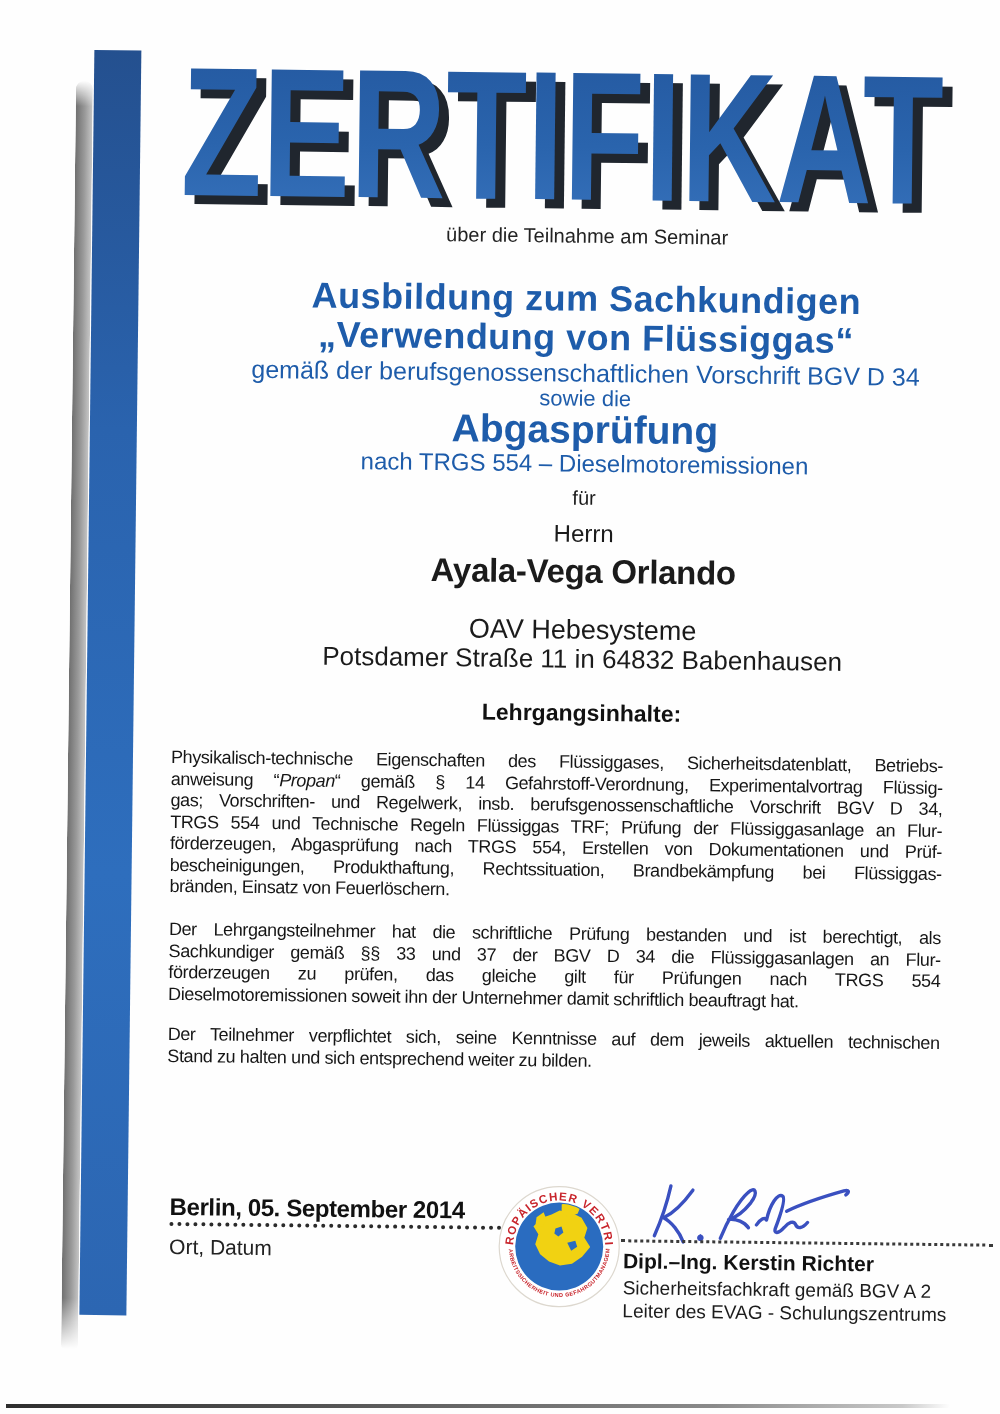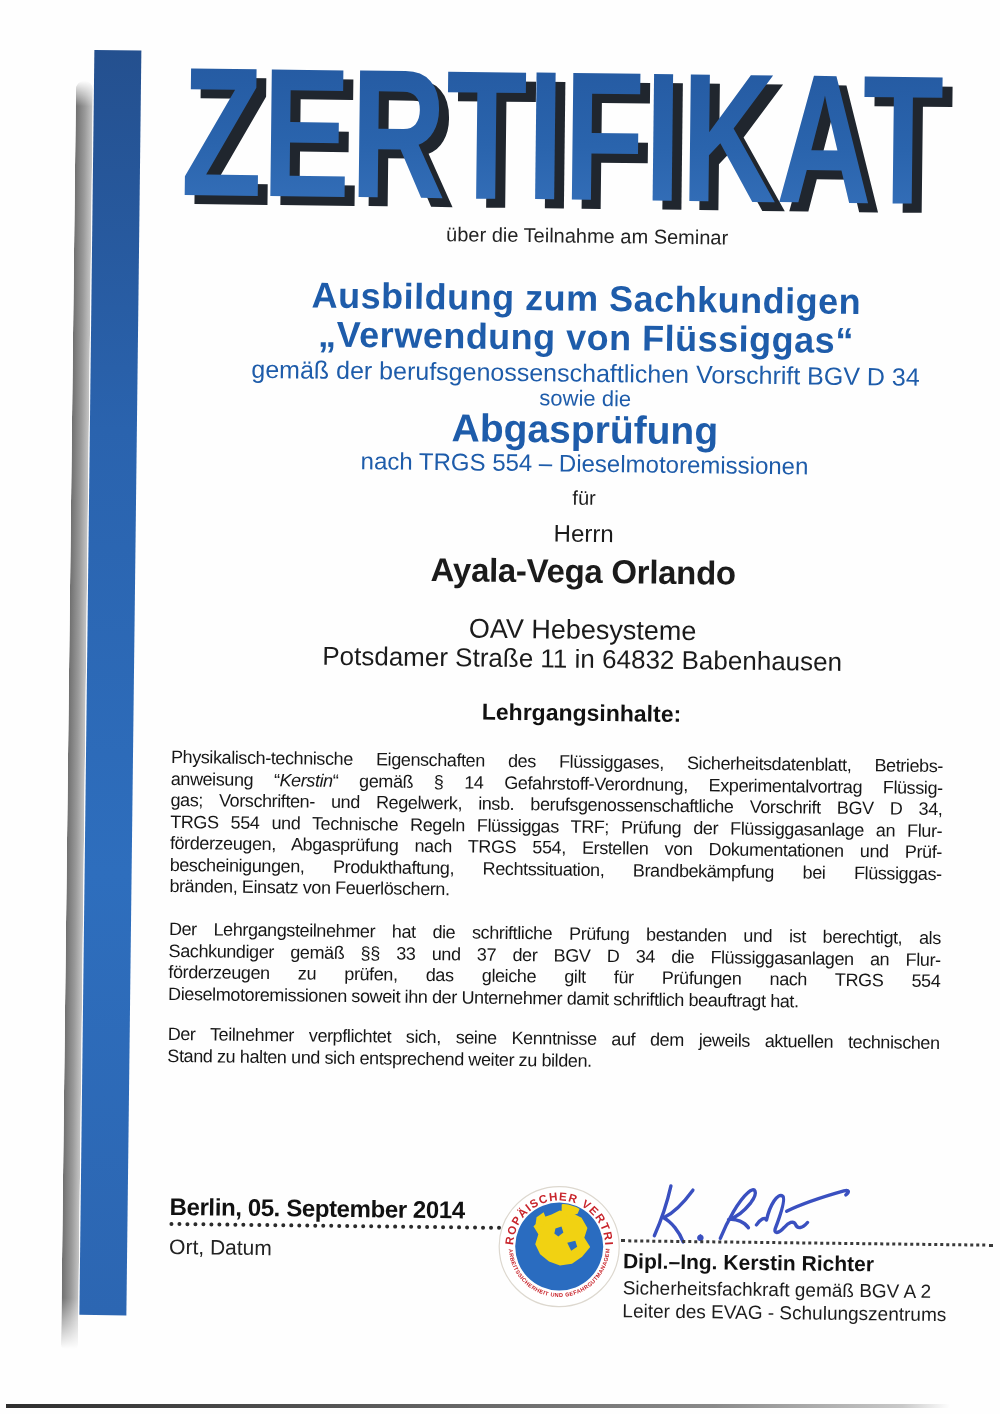--- a/index.html
+++ b/index.html
@@ -108,21 +108,21 @@
     <div class="rcp rcp-for">für</div>
     <div class="rcp rcp-sal">Herrn</div>
     <div class="rcp rcp-name">Ayala-Vega Orlando</div>
     <div class="rcp rcp-comp">OAV Hebesysteme</div>
     <div class="rcp rcp-addr">Potsdamer Straße 11 in 64832 Babenhausen</div>
 
     <div class="contents-heading">Lehrgangsinhalte:</div>
 
     <div class="para p1">
       <div class="pline just">Physikalisch-technische Eigenschaften des Flüssiggases, Sicherheitsdatenblatt, Betriebs-</div>
-      <div class="pline just"><span>anweisung “</span><i>Kerstin</i><span>“ gemäß § 14 Gefahrstoff-Verordnung, Experimentalvortrag Flüssig-</span></div>
+      <div class="pline just"><span>anweisung “</span><i>Propan</i><span>“ gemäß § 14 Gefahrstoff-Verordnung, Experimentalvortrag Flüssig-</span></div>
       <div class="pline just">gas; Vorschriften- und Regelwerk, insb. berufsgenossenschaftliche Vorschrift BGV D 34,</div>
       <div class="pline just">TRGS 554 und Technische Regeln Flüssiggas TRF; Prüfung der Flüssiggasanlage an Flur-</div>
       <div class="pline just">förderzeugen, Abgasprüfung nach TRGS 554, Erstellen von Dokumentationen und Prüf-</div>
       <div class="pline just">bescheinigungen, Produkthaftung, Rechtssituation, Brandbekämpfung bei Flüssiggas-</div>
       <div class="pline">bränden, Einsatz von Feuerlöschern.</div>
     </div>
 
     <div class="para p2">
       <div class="pline just">Der Lehrgangsteilnehmer hat die schriftliche Prüfung bestanden und ist berechtigt, als</div>
       <div class="pline just">Sachkundiger gemäß §§ 33 und 37 der BGV D 34 die Flüssiggasanlagen an Flur-</div>

